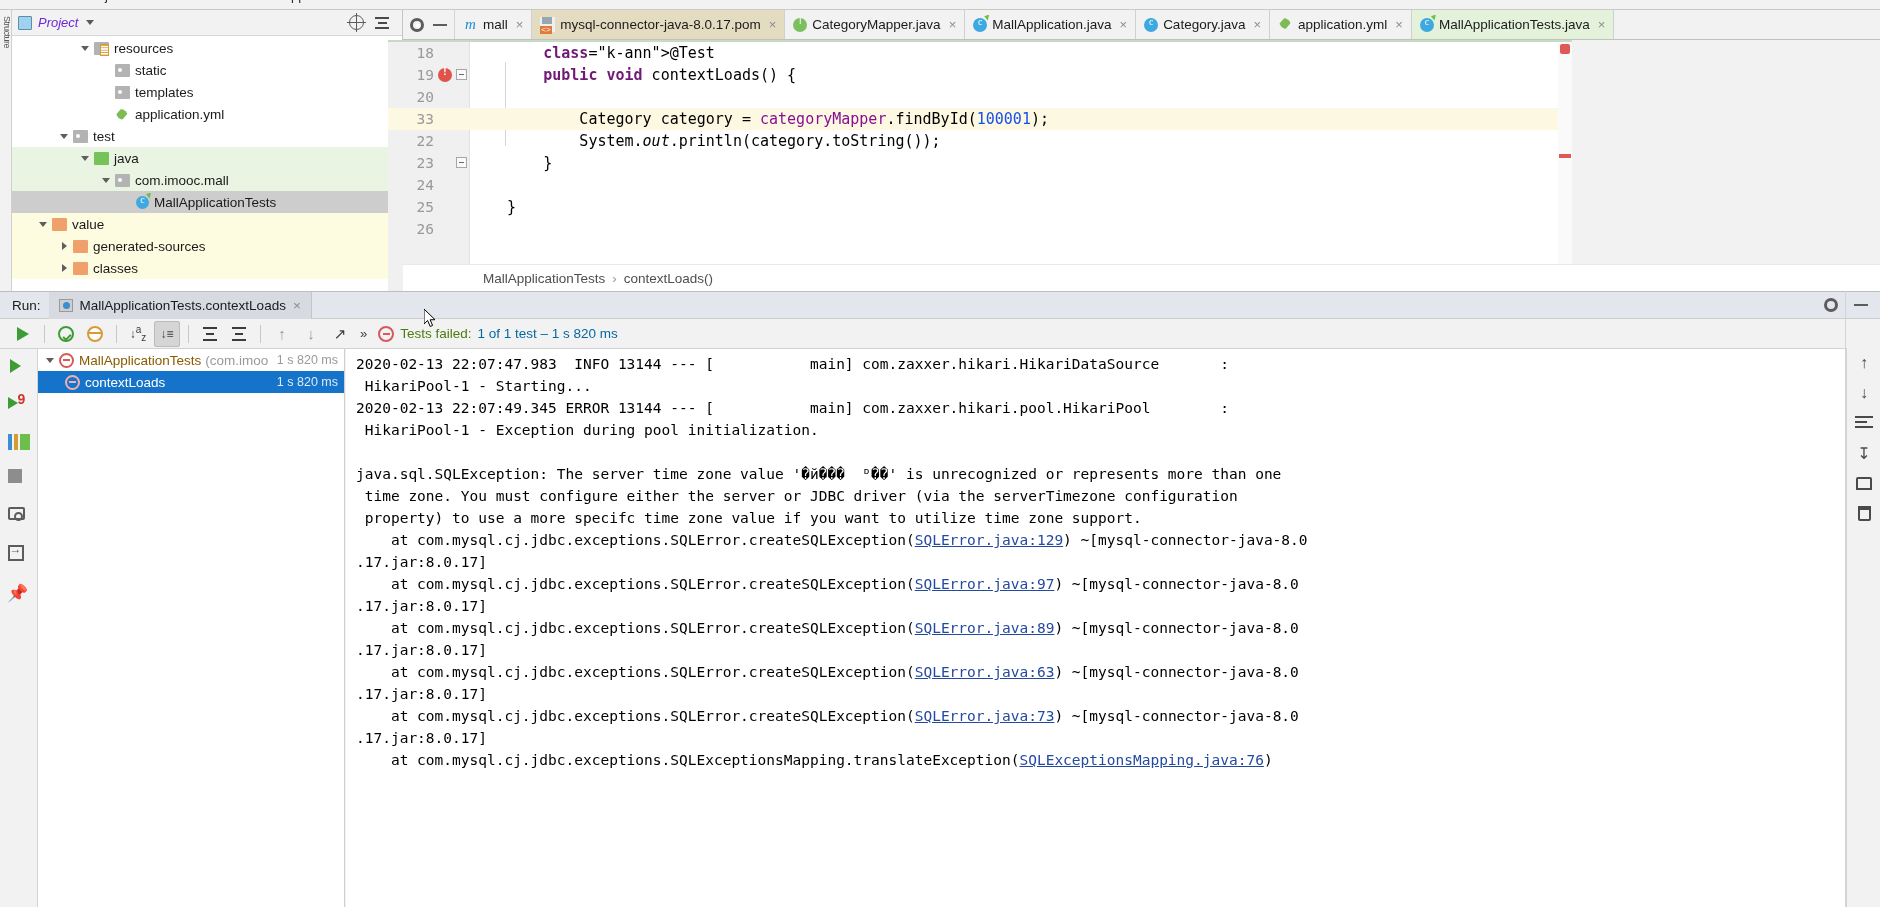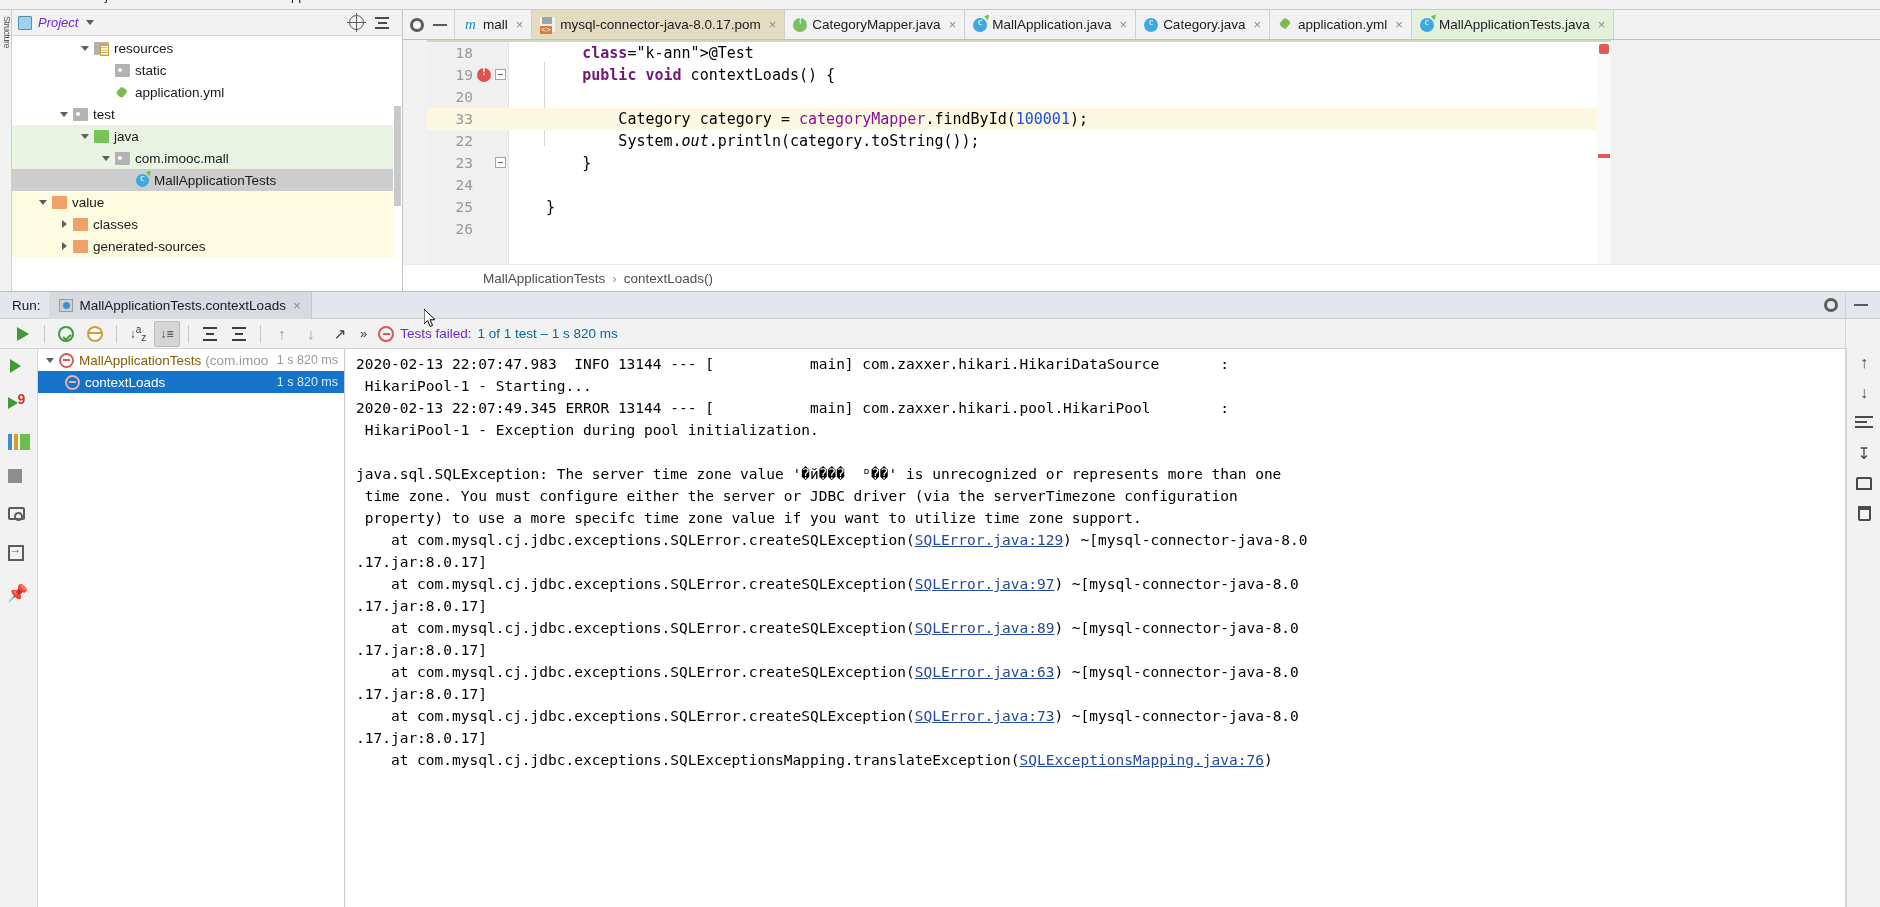--- a/index.html
+++ b/index.html
@@ -170,21 +170,21 @@
   }
   .ticon.clsj::after { content:'c'; position:absolute; left:0; top:-2px; width:14px; text-align:center; color:#fff; font-size:10px; font-family:"Liberation Serif",serif;}
   .ticon.clsj.run::before { content:''; position:absolute; right:-2px; top:-3px; width:5px;height:6px; background:#6cbf4b; clip-path: polygon(0 30%, 100% 0, 70% 100%); }
   .ticon.yml::after {
     content:''; position:absolute; left:1px; top:1px; width:12px; height:11px; background:#7fbb55;
     clip-path: polygon(100% 0, 100% 40%, 55% 100%, 0 100%, 0 55%, 45% 0); border-radius: 0 8px 0 8px;
   }
 
   
   .editor {
-    position: absolute; left: 427px; top: 40px; width: 1184px; height: 251px;
+    position: absolute; left: 388px; top: 40px; width: 1184px; height: 251px;
     background: #ffffff; overflow: hidden;
   }
   .ed-topline { position: absolute; left: 0; top: 0; width: 1477px; height: 2px; background: #c8dbc0;}
   .gutter {
     position: absolute; left: 0; top: 2px; width: 82px; height: 249px;
     background: #f0f0f0; border-right: 1px solid #e2e2e2;
   }
   .cl {
     position: relative; height: 22px; line-height: 22px;
     font-family: "DejaVu Sans Mono", monospace; font-size: 15px; white-space: pre;
@@ -264,21 +264,21 @@
   .expandall, .collapseall { width: 16px; height: 14px; position: relative; }
   .expandall i, .collapseall i { position:absolute; left:1px; width:14px; height:2px; background:#3c3c3c; display:block;}
   .expandall i:nth-child(1){top:0;} .expandall i:nth-child(2){top:6px;width:8px;left:4px;} .expandall i:nth-child(3){top:12px;}
   .collapseall i:nth-child(1){top:0;} .collapseall i:nth-child(2){top:6px;width:8px;left:4px;} .collapseall i:nth-child(3){top:12px;}
   .up-ar, .dn-ar { color: #9a9a9a; font-size: 15px; }
   .export-ico { color: #3c3c3c; font-size: 15px; }
   .chev2 { color: #3c3c3c; font-size: 13px; padding: 0 4px; }
   .fail-badge { display:flex; align-items:center; gap:6px; margin-left: 4px;}
   .fail-circle { width: 16px;height:16px;border-radius:50%;border:2px solid #d65a57; position:relative;}
   .fail-circle::after{content:'';position:absolute;left:2.5px;top:5px;width:7px;height:2px;background:#d65a57;}
-  .fail-txt { font-size: 13.5px; color: #6d28d9; }
+  .fail-txt { font-size: 13.5px; color: #4d7c0f; }
   .fail-sub { font-size: 13.5px; color: #0369a1; }
 
   
   .cursor {
     position: absolute; left: 424px; top: 309px; width: 12px; height: 19px; z-index: 50;
   }
 
   
   .run-rail {
     position: absolute; left: 0; top: 57px; width: 38px; height: 559px;
@@ -375,20 +375,25 @@
           <span class="fico res"></span>
           <span class="tlabel">resources</span>
         </div>
         <div class="trow" style="padding-left: 88px;">
           <span class="tw-chev "></span>
           <span class="fico gray"></span>
           <span class="tlabel">static</span>
         </div>
         <div class="trow" style="padding-left: 88px;">
           <span class="tw-chev "></span>
+          <span class="fico gray"></span>
+          <span class="tlabel">templates</span>
+        </div>
+        <div class="trow" style="padding-left: 88px;">
+          <span class="tw-chev "></span>
           <span class="fico leaf"></span>
           <span class="tlabel">application.yml</span>
         </div>
         <div class="trow" style="padding-left: 46px;">
           <span class="tw-chev open"></span>
           <span class="fico gray"></span>
           <span class="tlabel">test</span>
         </div>
         <div class="trow hl-green" style="padding-left: 67px;">
           <span class="tw-chev open"></span>
@@ -406,26 +411,26 @@
           <span class="tlabel">MallApplicationTests</span>
         </div>
         <div class="trow hl-yellow" style="padding-left: 25px;">
           <span class="tw-chev open"></span>
           <span class="fico orange"></span>
           <span class="tlabel">value</span>
         </div>
         <div class="trow hl-yellow" style="padding-left: 46px;">
           <span class="tw-chev closed"></span>
           <span class="fico orange"></span>
-          <span class="tlabel">classes</span>
+          <span class="tlabel">generated-sources</span>
         </div>
         <div class="trow hl-yellow" style="padding-left: 46px;">
           <span class="tw-chev closed"></span>
           <span class="fico orange"></span>
-          <span class="tlabel">generated-sources</span>
+          <span class="tlabel">classes</span>
         </div>
       </div>
     <div class="proj-scroll">
       <div class="thumb"></div>
     </div>
   </div>
 
   <div class="tabbar">
     <div class="tb-left">
       <div class="gear"></div>

